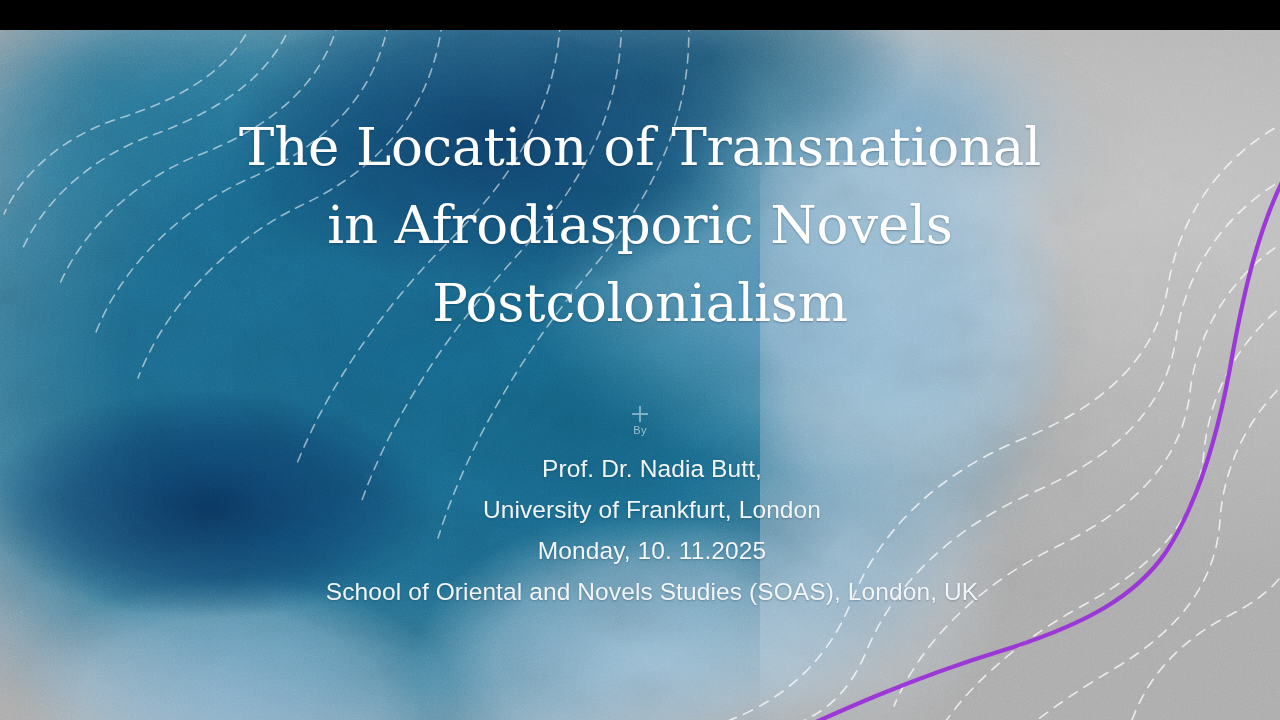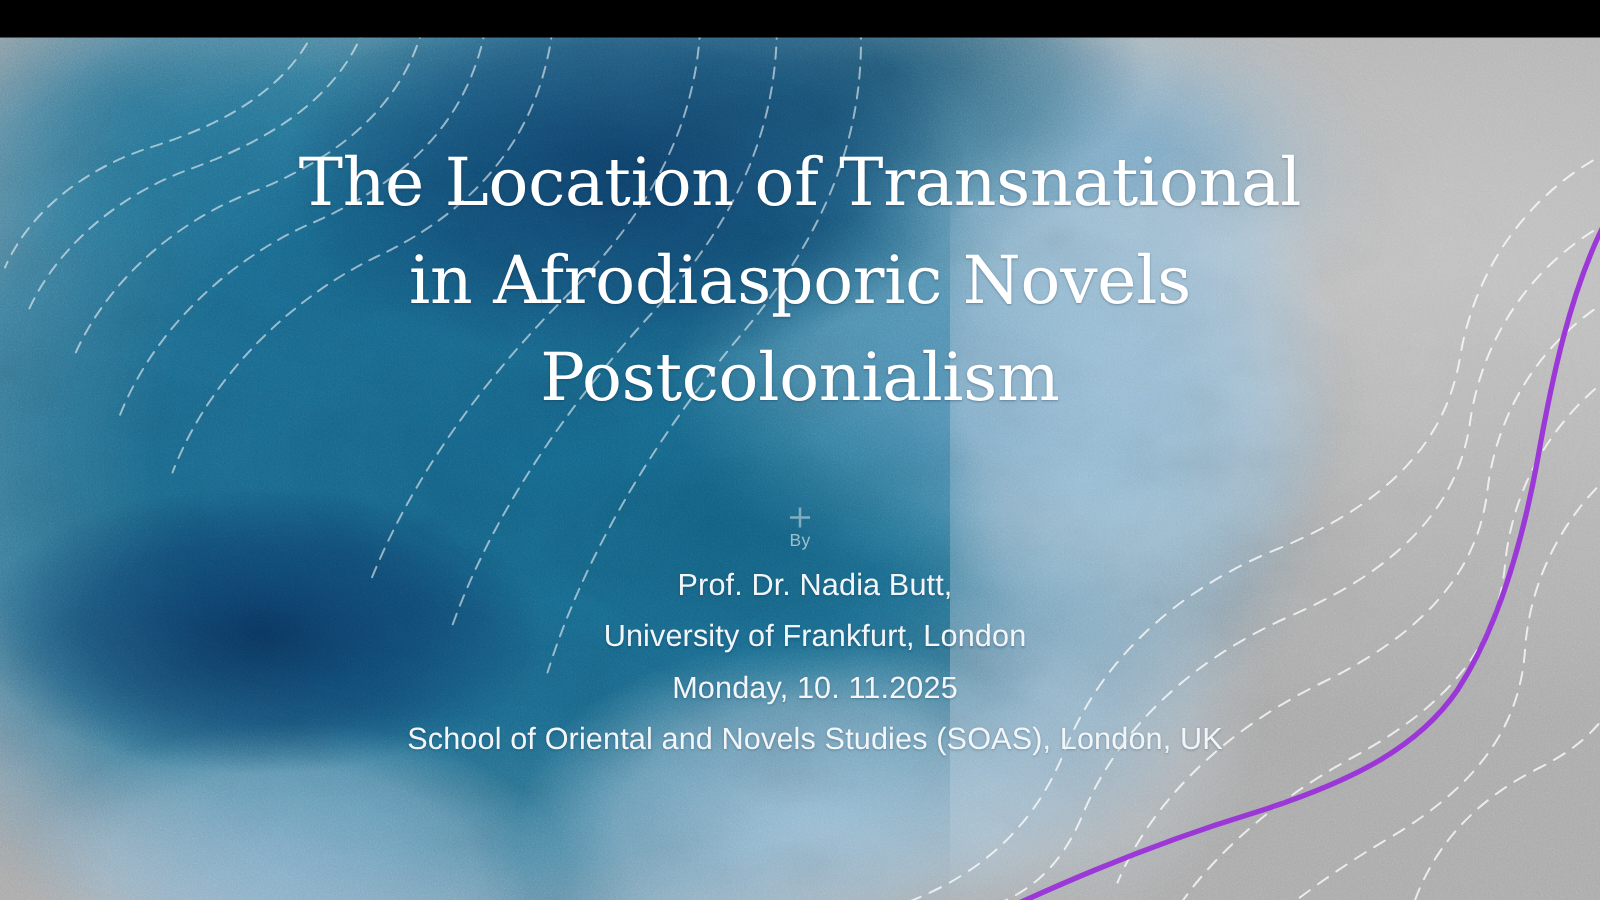--- a/index.html
+++ b/index.html
@@ -157,21 +157,21 @@
     position: absolute;
     background: #cfe3ee;
   }
   .crosshair::before { left: 7px; top: 0; width: 1.5px; height: 16px; }
   .crosshair::after  { top: 7px; left: 0; height: 1.5px; width: 16px; }
 
   .by-label {
     display: block;
     margin-top: 2px;
     font-family: "Liberation Sans", sans-serif;
-    font-size: 14px;
+    font-size: 11px;
     color: #bcd4e2;
     opacity: 0.8;
     letter-spacing: 0.3px;
   }
 
   .subtitle-block {
     position: absolute;
     left: 0;
     top: 448px;
     width: 1280px;

